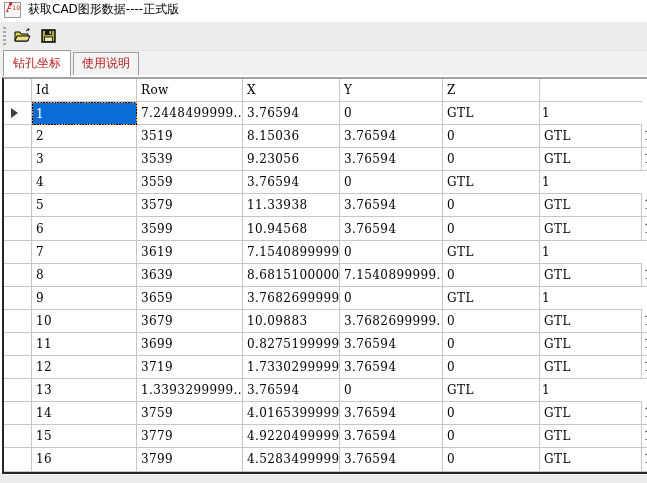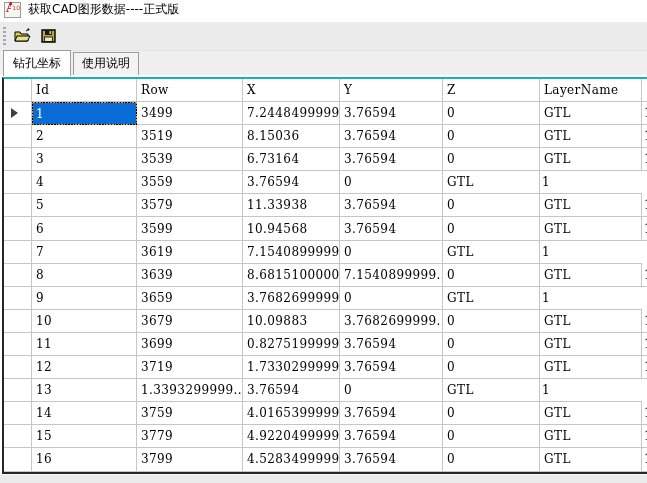--- a/index.html
+++ b/index.html
@@ -48,38 +48,38 @@
   }
   .tool-btn svg { display:block; }
 
   
   .tabstrip {
     height:24px; background:#f0f0f0;
     display:flex; align-items:flex-end;
     padding-left:3px; position:relative; z-index:2;
   }
   .tab {
-    font-size:12px; color:#000000;
+    font-size:12px; color:#b91c1c;
     background:#f3f3f3;
     border:1px solid #9c9c9c; border-bottom:none;
     padding:2px 8px 3px 8px; margin-right:2px;
     white-space:nowrap;
   }
   .tab.selected {
     background:#ffffff;
     padding:4px 9px 4px 9px;
     margin-bottom:-1px; position:relative;
   }
 
   
   .grid-gap { height:2px; background:#ffffff; }
   .grid-panel {
     margin-left:2px;
     height:393px;
-    border-top:2px solid #14b8a6;
+    border-top:2px solid #a3a3a3;
     border-left:2px solid #262626;
     border-bottom:2px solid #262626;
     background:#ffffff; overflow:hidden;
     font-family:"DejaVu Serif","Liberation Serif",serif;
     font-size:12px; color:#000;
     letter-spacing:0.4px;
   }
   .grid-row {
     display:grid;
     grid-template-columns:28px 105px 106px 97px 103px 97px 102px 1fr;
@@ -154,51 +154,49 @@
 <div class="grid-gap"></div>
 <div class="grid-panel">
   <div class="grid-row header-row">
     <div class="cell corner-cell"></div>
 
   <div class="cell">Id</div>
       <div class="cell">Row</div>
       <div class="cell">X</div>
       <div class="cell">Y</div>
       <div class="cell">Z</div>
-      <div class="cell">LayerName</div>
       <div class="cell sliver-cell"></div>
     </div>
   <div id="grid-body">
       <div class="grid-row">
         <div class="cell rowheader-cell">
           <div class="row-arrow"></div>
         </div>
         <div class="cell data-cell selected">1</div>
-        <div class="cell data-cell">3499</div>
         <div class="cell data-cell">7.2448499999...</div>
         <div class="cell data-cell">3.76594</div>
         <div class="cell data-cell">0</div>
         <div class="cell data-cell">GTL</div>
         <div class="cell sliver-cell">1</div>
       </div>
       <div class="grid-row">
         <div class="cell rowheader-cell"></div>
         <div class="cell data-cell">2</div>
         <div class="cell data-cell">3519</div>
         <div class="cell data-cell">8.15036</div>
         <div class="cell data-cell">3.76594</div>
         <div class="cell data-cell">0</div>
         <div class="cell data-cell">GTL</div>
         <div class="cell sliver-cell">1</div>
       </div>
       <div class="grid-row">
         <div class="cell rowheader-cell"></div>
         <div class="cell data-cell">3</div>
         <div class="cell data-cell">3539</div>
-        <div class="cell data-cell">6.73164</div>
+        <div class="cell data-cell">9.23056</div>
         <div class="cell data-cell">3.76594</div>
         <div class="cell data-cell">0</div>
         <div class="cell data-cell">GTL</div>
         <div class="cell sliver-cell">1</div>
       </div>
       <div class="grid-row">
         <div class="cell rowheader-cell"></div>
         <div class="cell data-cell">4</div>
         <div class="cell data-cell">3559</div>
         <div class="cell data-cell">3.76594</div>

